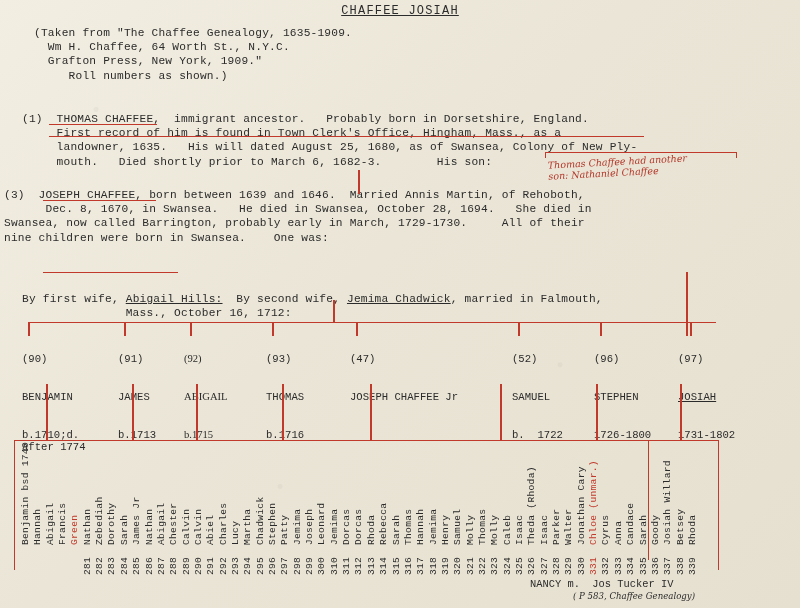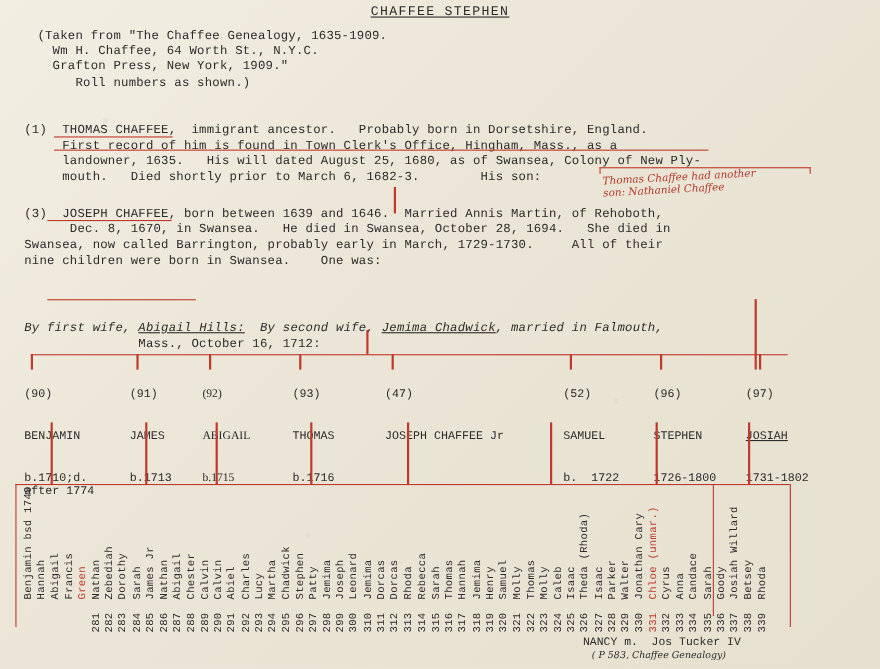--- a/index.html
+++ b/index.html
@@ -77,47 +77,48 @@
     position:absolute;
     font-size:10.4px;
     white-space:pre;
   }
   .footer2{
     position:absolute;
     font-size:8.6px;
     white-space:pre;
     font-family:"DejaVu Serif", serif;
     font-style:italic;
+    margin-left:35px;
   }
 </style>
 </head>
 <body>
 
 <div class="page">
   <div class="grain"></div>
 
-  <div class="title">CHAFFEE STEPHEN</div>
+  <div class="title">CHAFFEE JOSIAH</div>
 
   <div class="block" style="left:34px;top:26px;">(Taken from "The Chaffee Genealogy, 1635-1909.
   Wm H. Chaffee, 64 Worth St., N.Y.C.
   Grafton Press, New York, 1909."
      Roll numbers as shown.)</div>
 
   <div class="block" style="left:22px;top:112px;">(1)  THOMAS CHAFFEE,  immigrant ancestor.   Probably born in Dorsetshire, England.
      First record of him is found in Town Clerk's Office, Hingham, Mass., as a
      landowner, 1635.   His will dated August 25, 1680, as of Swansea, Colony of New Ply-
      mouth.   Died shortly prior to March 6, 1682-3.        His son:</div>
 
-  <div class="block" style="left:22px;top:188px;">(3)  JOSEPH CHAFFEE, born between 1639 and 1646.  Married Annis Martin, of Rehoboth,
+  <div class="block" style="left:4px;top:188px;">(3)  JOSEPH CHAFFEE, born between 1639 and 1646.  Married Annis Martin, of Rehoboth,
       Dec. 8, 1670, in Swansea.   He died in Swansea, October 28, 1694.   She died in
 Swansea, now called Barrington, probably early in March, 1729-1730.     All of their
 nine children were born in Swansea.    One was:</div>
 
 
-  <div class="block" style="left:22px;top:292px;font-style:italic;"><span>By first wife, </span><span class="u">Abigail Hills:</span><span>  By second wife, </span><span class="u">Jemima Chadwick</span><span>, married in Falmouth,</span></div>
+  <div class="block" style="left:22px;top:292px;"><span>By first wife, </span><span class="u">Abigail Hills:</span><span>  By second wife, </span><span class="u">Jemima Chadwick</span><span>, married in Falmouth,</span></div>
   <div class="block" style="left:22px;top:306px;">               Mass., October 16, 1712:</div>
 
   <div class="redline" style="left:49px;top:124px;width:108px;height:1.4px;"></div>
   <div class="redline" style="left:49px;top:136px;width:595px;height:1.2px;"></div>
   <div class="redline" style="left:43px;top:200px;width:113px;height:1.4px;"></div>
   <div class="redline" style="left:43px;top:272px;width:135px;height:1.4px;"></div>
   <div class="redline" style="left:686px;top:272px;width:1.6px;height:64px;"></div>
 
   <div class="hand" style="left:548px;top:156px;">Thomas Chaffee had another
 son: Nathaniel Chaffee</div>

